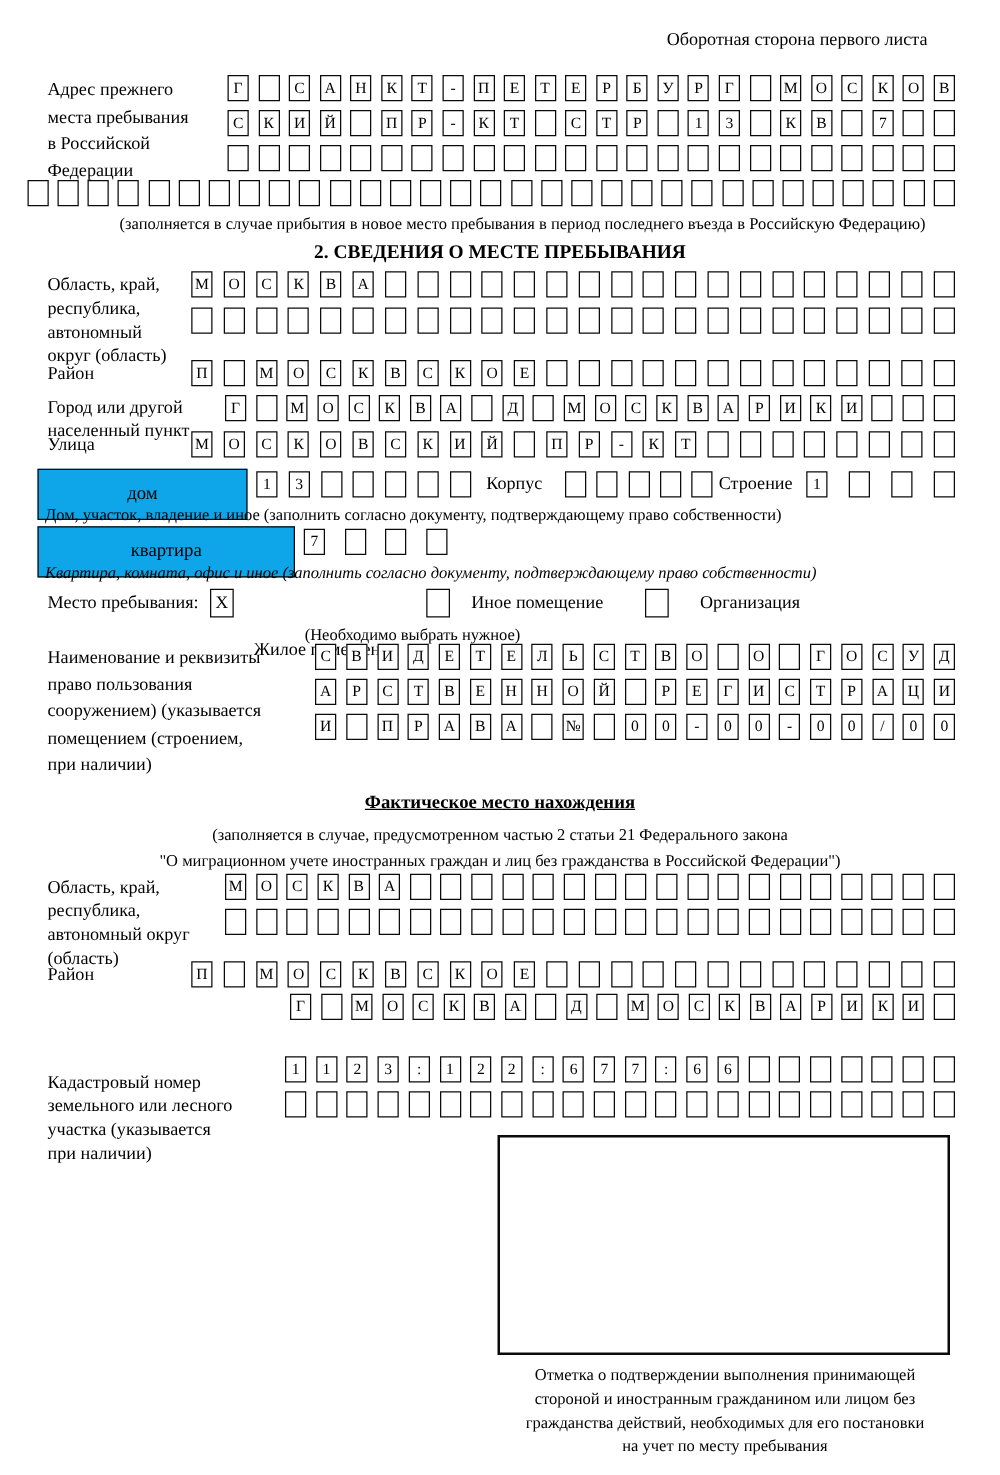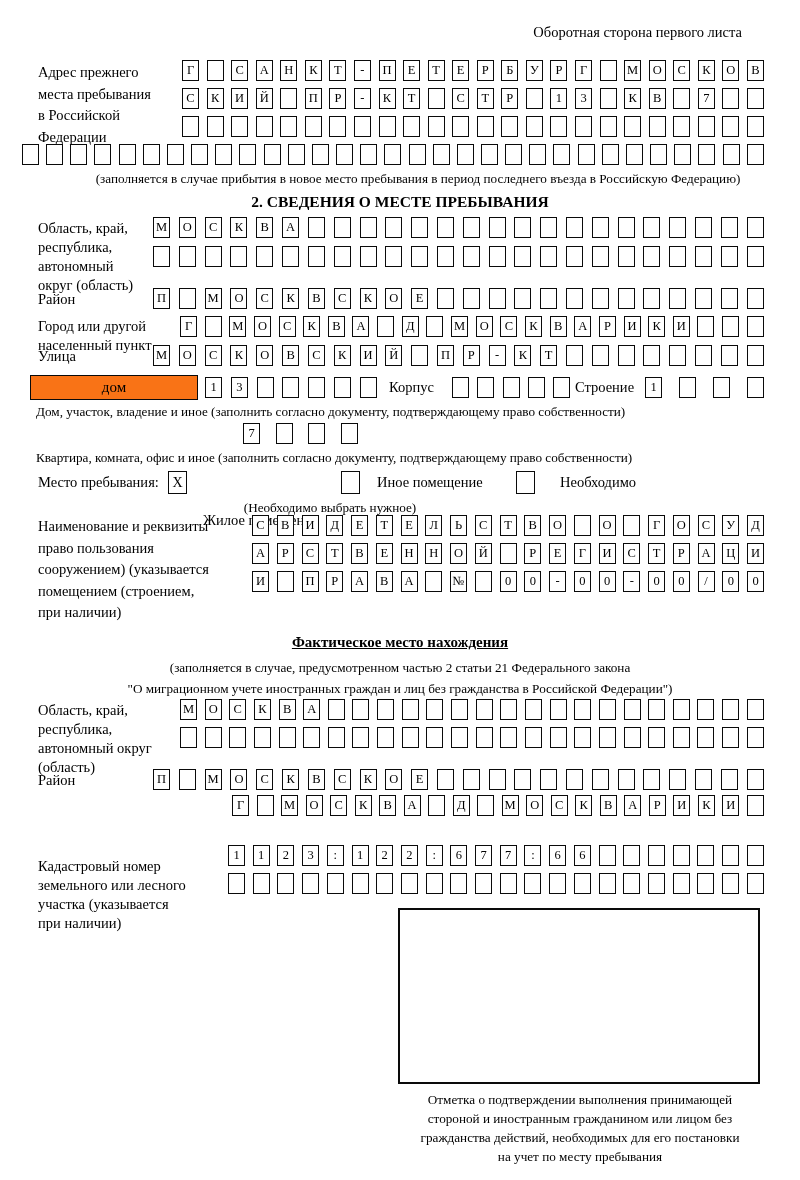--- a/index.html
+++ b/index.html
@@ -10,22 +10,22 @@
   .lh19 .ln{line-height:19px;}
   .lh21 .ln{line-height:21.5px;}
   .caption{font-size:13.2px;}
   .center{text-align:center;}
   .bold{font-weight:bold;}
   .title{font-size:15.5px;font-weight:bold;}
   .boxrow{position:absolute;display:flex;justify-content:space-between;}
   .cell{width:17px;height:21px;border:1.6px solid #0a0a0a;box-sizing:border-box;
         display:flex;align-items:center;justify-content:center;
         font-size:12.5px;line-height:1;background:#fff;}
-  .widebox{position:absolute;border:1.7px solid #0a0a0a;box-sizing:border-box;height:25px;
-        display:flex;align-items:center;justify-content:center;font-size:15px;background:#f97316;}
+  .widebox{position:absolute;border:1.7px solid #0a0a0a;box-sizing:border-box;height:41px;
+        display:flex;align-items:center;justify-content:center;font-size:15px;background:#0ea5e9;}
   .cb{position:absolute;width:19px;height:23px;border:1.7px solid #0a0a0a;box-sizing:border-box;
         display:flex;align-items:center;justify-content:center;font-size:14px;}
   .stamp{position:absolute;left:398px;top:908px;width:362px;height:176px;
         border:2px solid #0a0a0a;box-sizing:border-box;background:#fff;}
   
   .r-a1{left:182px;top:60px;width:582px;}
   .r-a2{left:182px;top:88px;width:582px;}
   .r-a3{left:182px;top:116px;width:582px;}
   .r-a4{left:22px;top:144px;width:742px;}
   .r-reg1a{left:153px;top:217px;width:611px;}
@@ -341,35 +341,36 @@
     </div>
   <div class="abs label" style="left:575px;top:379px;">Строение</div>
   <div class="boxrow r-house3">
       <span class="cell">1</span>
       <span class="cell"></span>
       <span class="cell"></span>
       <span class="cell"></span>
     </div>
   <div class="abs caption" style="left:36px;top:404px;">Дом, участок, владение и иное (заполнить согласно документу, подтверждающему право собственности)</div>
 
+  <div class="widebox" style="left:30px;top:421px;width:206px;">квартира</div>
   <div class="boxrow r-apt">
       <span class="cell">7</span>
       <span class="cell"></span>
       <span class="cell"></span>
       <span class="cell"></span>
     </div>
-  <div class="abs caption" style="left:36px;top:450px;">Квартира, комната, офис и иное (заполнить согласно документу, подтверждающему право собственности)</div>
+  <div class="abs caption" style="left:36px;top:450px;font-style:italic;">Квартира, комната, офис и иное (заполнить согласно документу, подтверждающему право собственности)</div>
 
   <div class="abs label" style="left:38px;top:474px;">Место пребывания:</div>
   <div class="cb" style="left:168px;top:471px;">X</div>
   <div class="abs label" style="left:203px;top:474px;margin-top:38px;">Жилое помещение</div>
   <div class="cb" style="left:341px;top:471px;"></div>
   <div class="abs label" style="left:377px;top:474px;">Иное помещение</div>
   <div class="cb" style="left:516px;top:471px;"></div>
-  <div class="abs label" style="left:560px;top:474px;">Необходимо</div>
+  <div class="abs label" style="left:560px;top:474px;">Организация</div>
   <div class="abs caption center" style="left:70px;top:500px;width:520px;">(Необходимо выбрать нужное)</div>
 
   <div class="abs label lh21" style="left:38px;top:516px;width:215px;">
       <div class="ln">Наименование и реквизиты</div>
       <div class="ln">право пользования</div>
       <div class="ln">сооружением) (указывается</div>
       <div class="ln">помещением (строением,</div>
       <div class="ln">при наличии)</div>
     </div>
   <div class="boxrow r-doc1">

